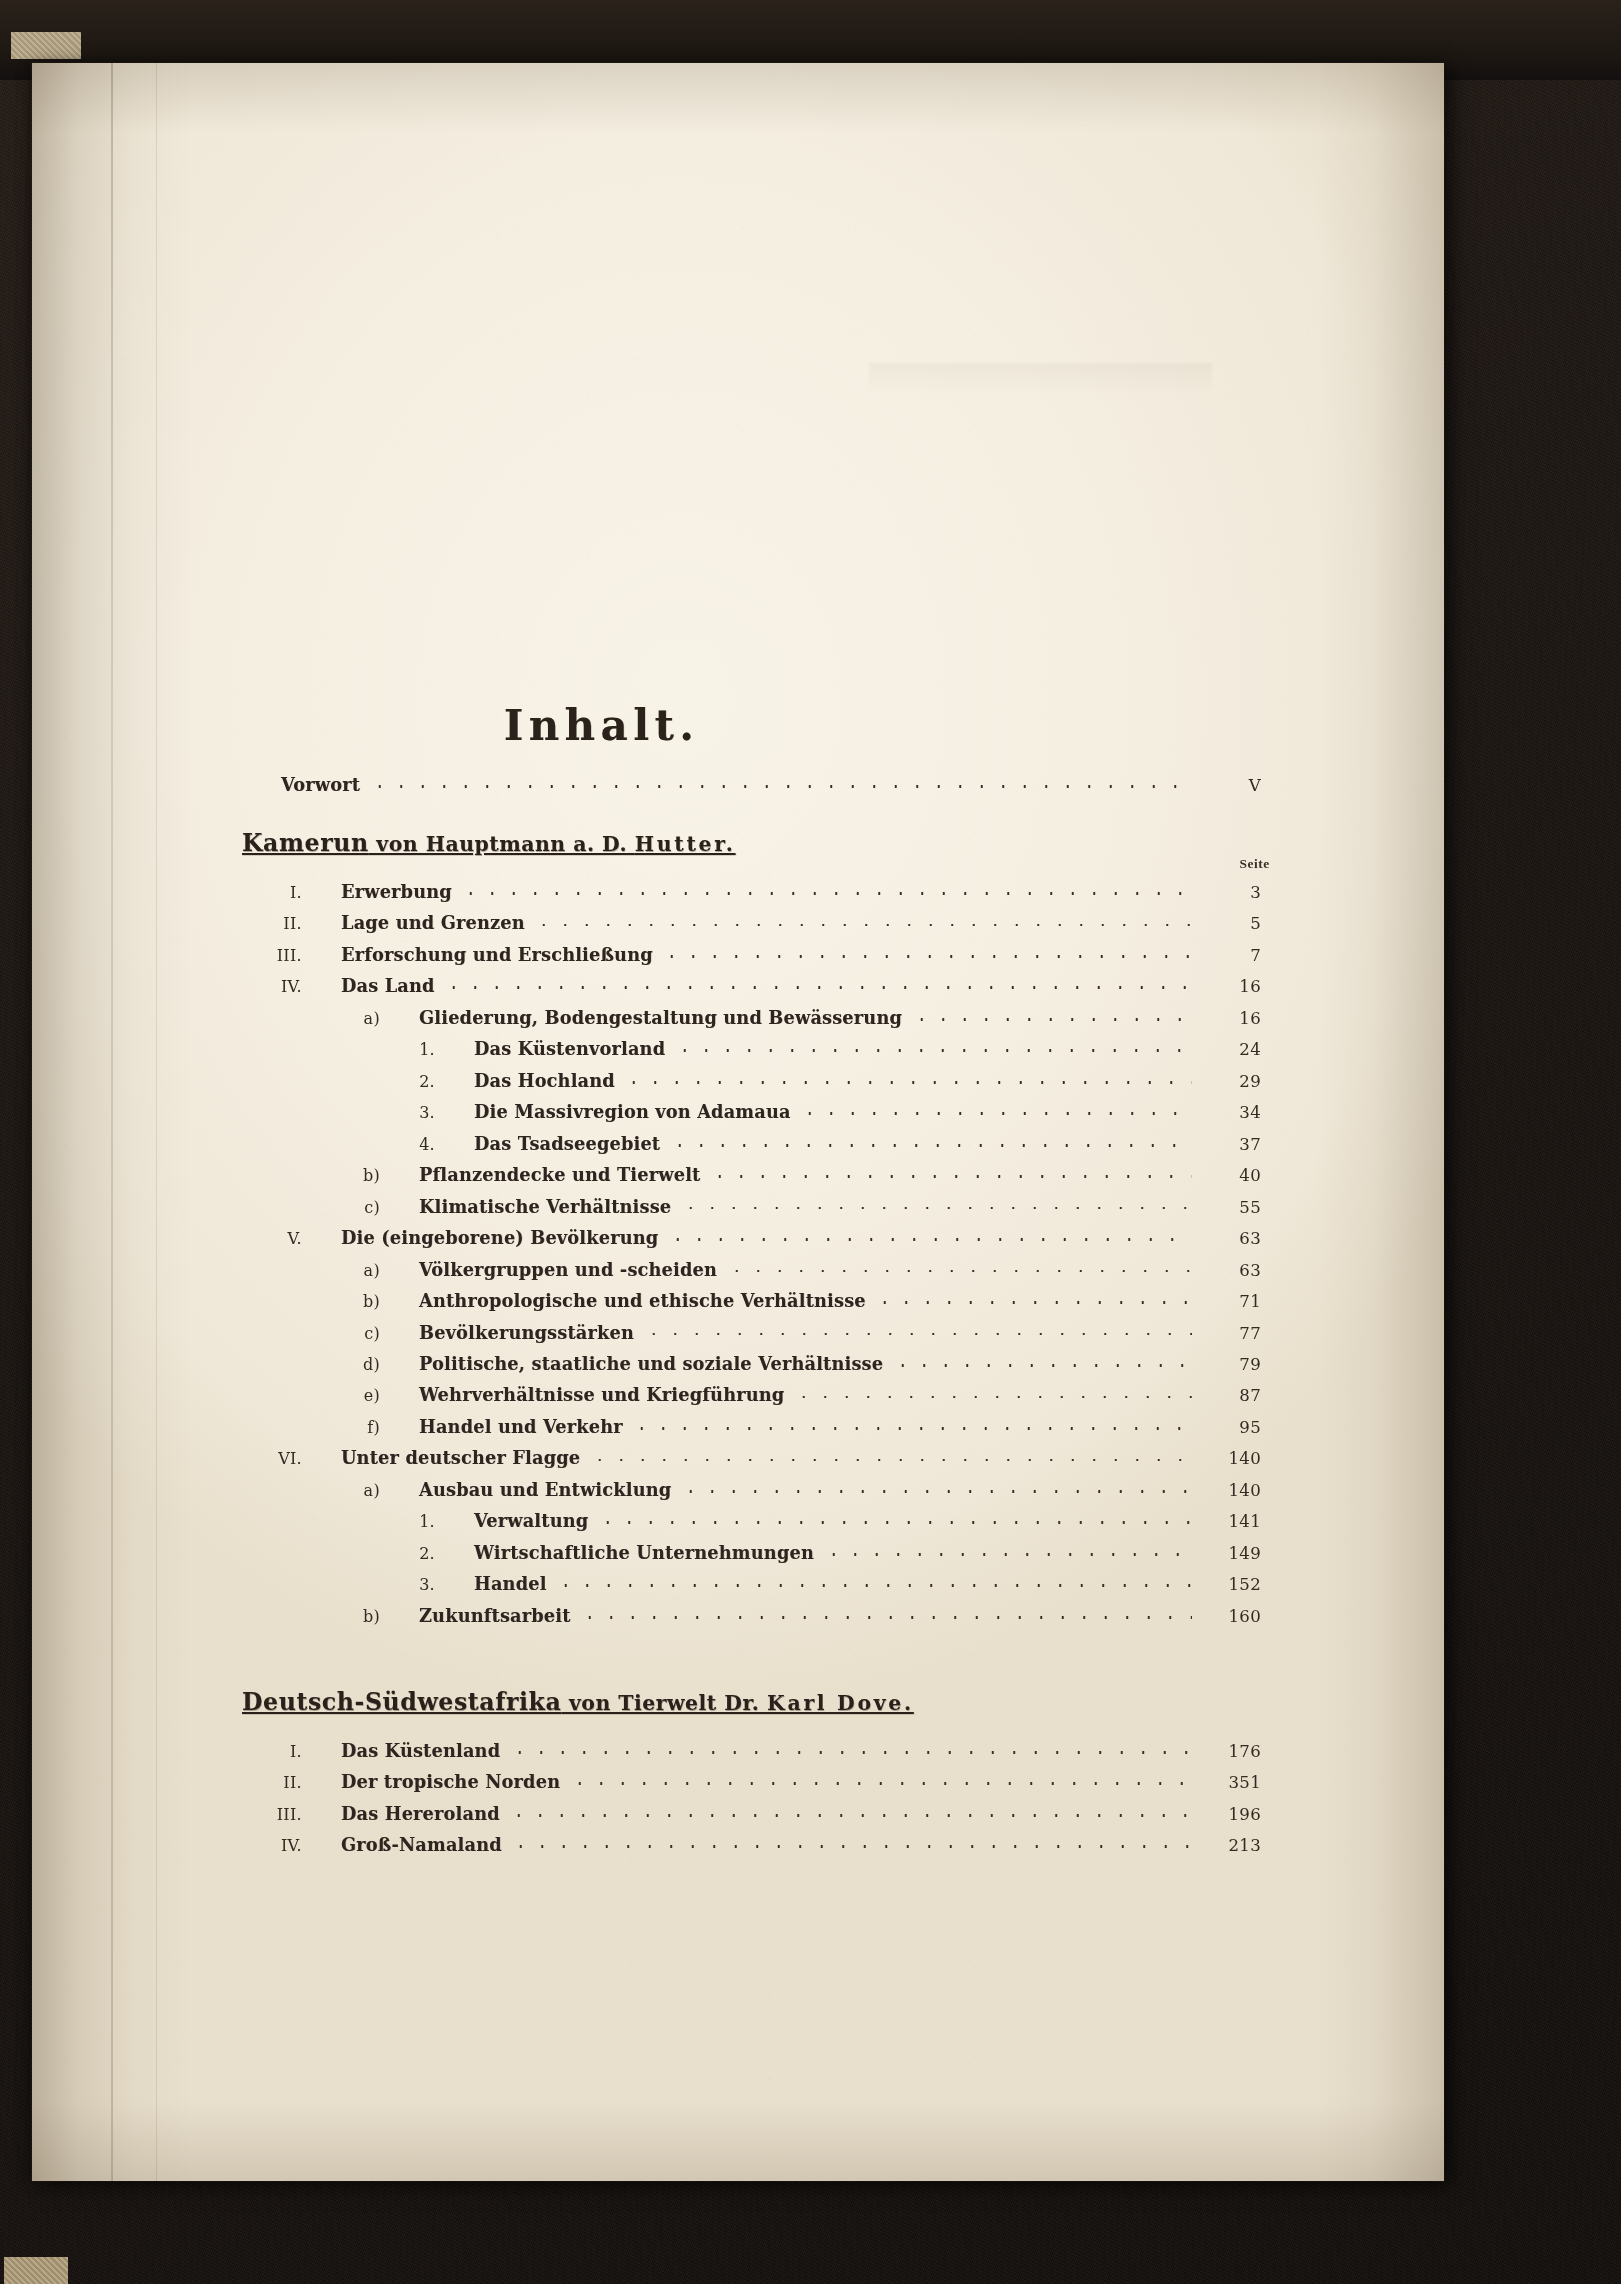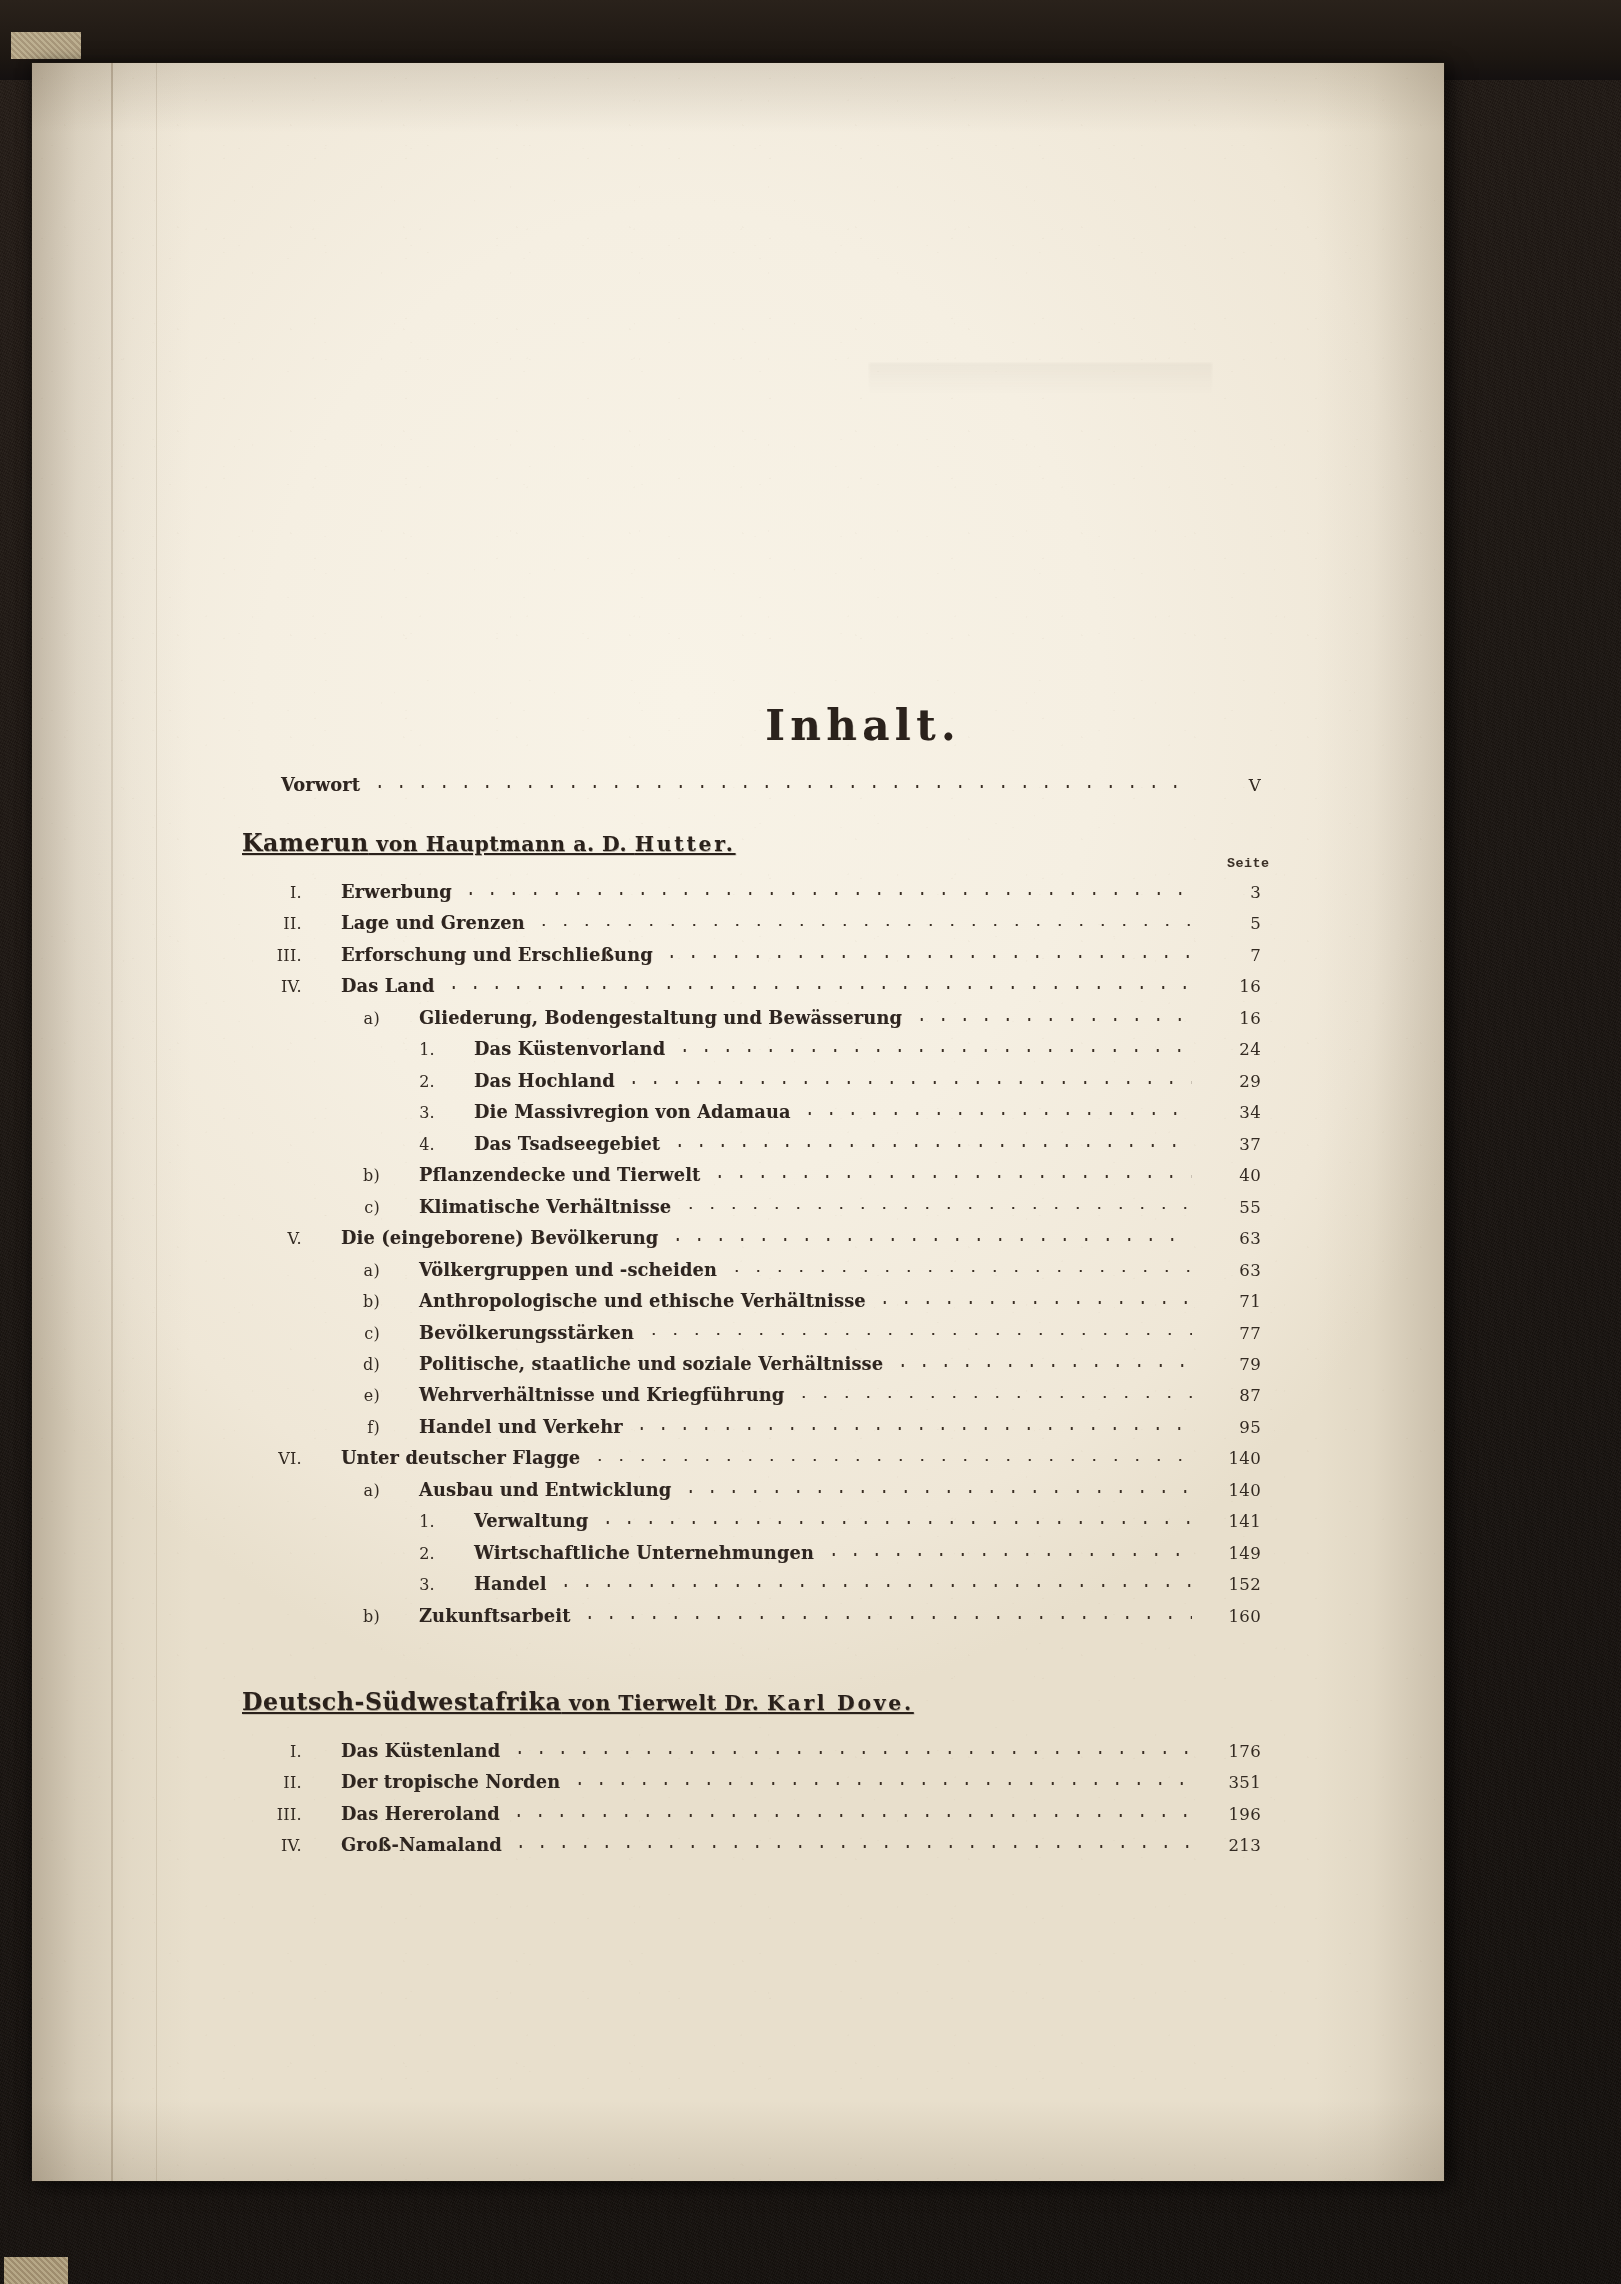--- a/index.html
+++ b/index.html
@@ -93,35 +93,35 @@
   
   .typeblock{
     position:absolute;
     left:210px;top:638px;
     width:1019px;
     color:#2e2520;
   }
 
   h1.title{
     margin:0;
-    text-align:right;
+    text-align:center;
     font-family:"DejaVu Serif",serif;
     font-weight:700;
     font-size:42px;
     letter-spacing:5.4px;
     color:#2b221c;
     padding-right:300px;       
     text-shadow:0.4px 0.4px 0 rgba(40,30,20,.35);
   }
 
   .seite-head{
     position:absolute;
     right:-8.6px;top:106px;
     width:107px;text-align:right;
-    font-family:Liberation Mono, monospace;
+    font-family:Liberation Serif, serif;
     font-weight:700;
     font-size:13.4px;
     letter-spacing:0.5px;
     color:#3a2f26;
   }
 
   
   .row{
     display:flex;
     align-items:baseline;

